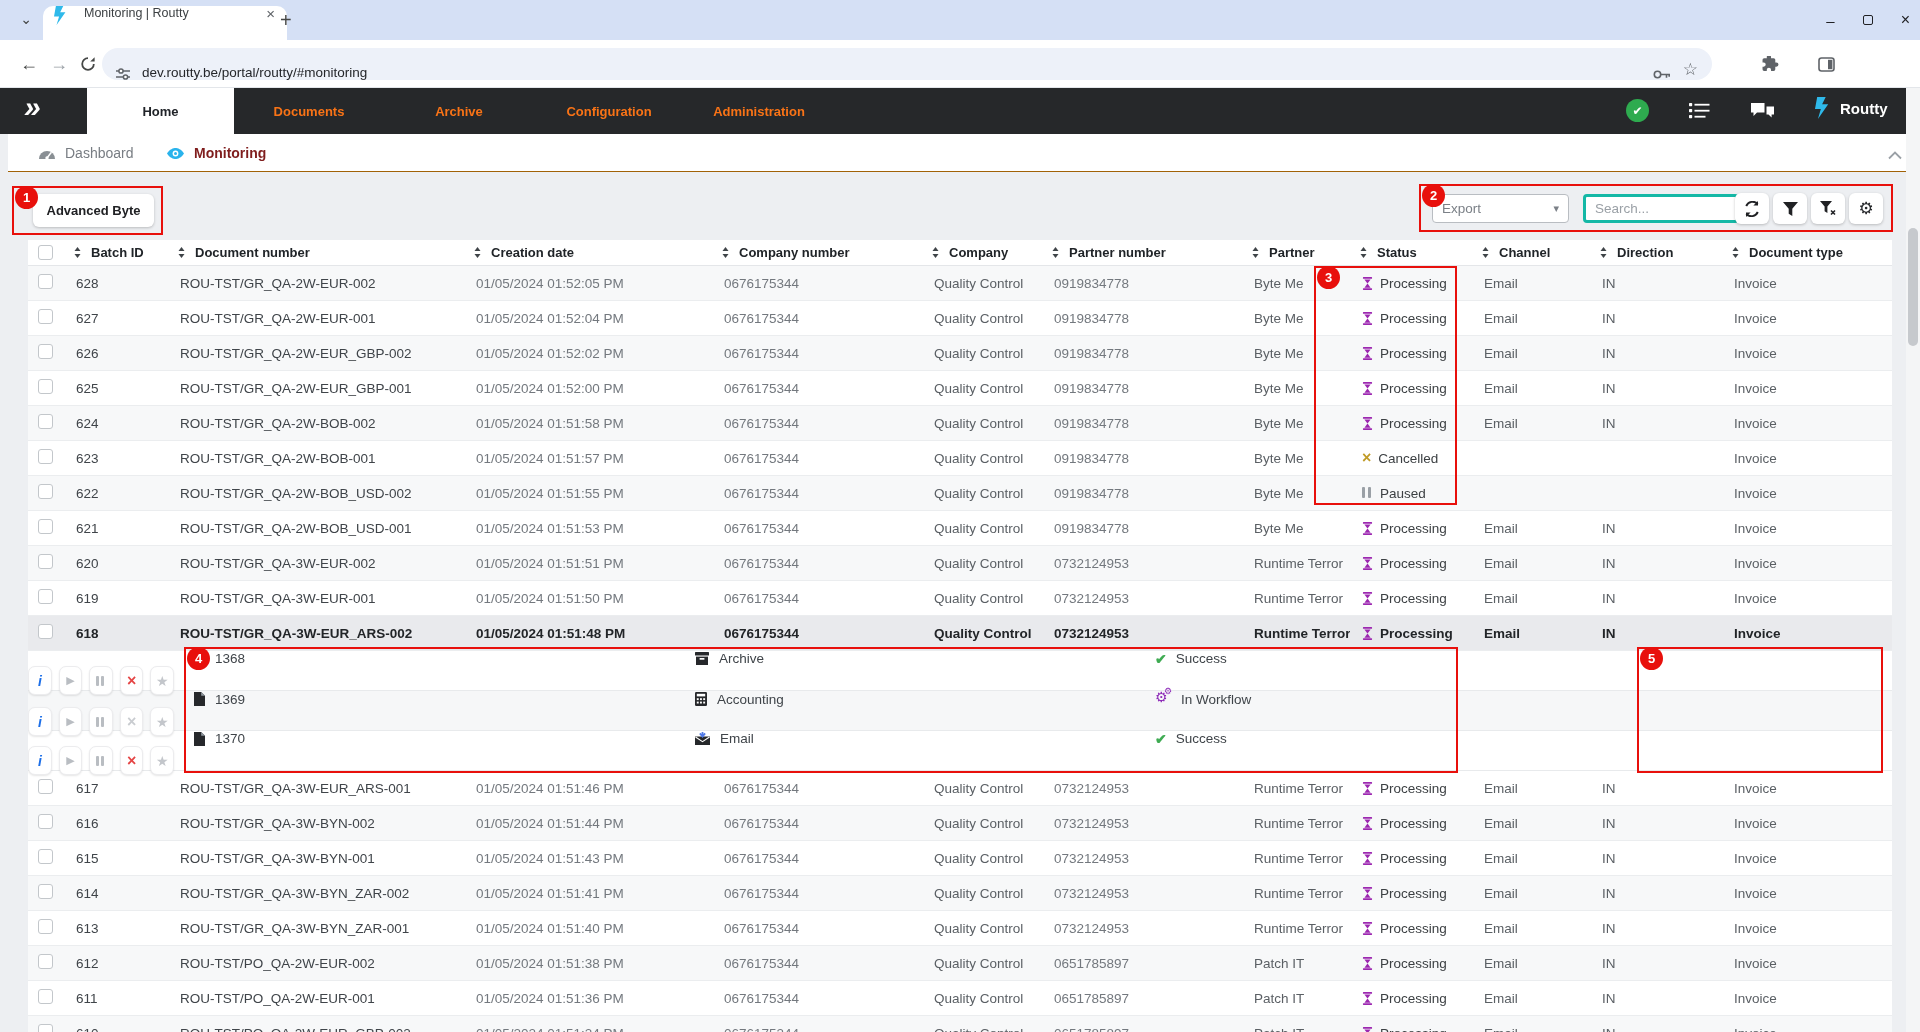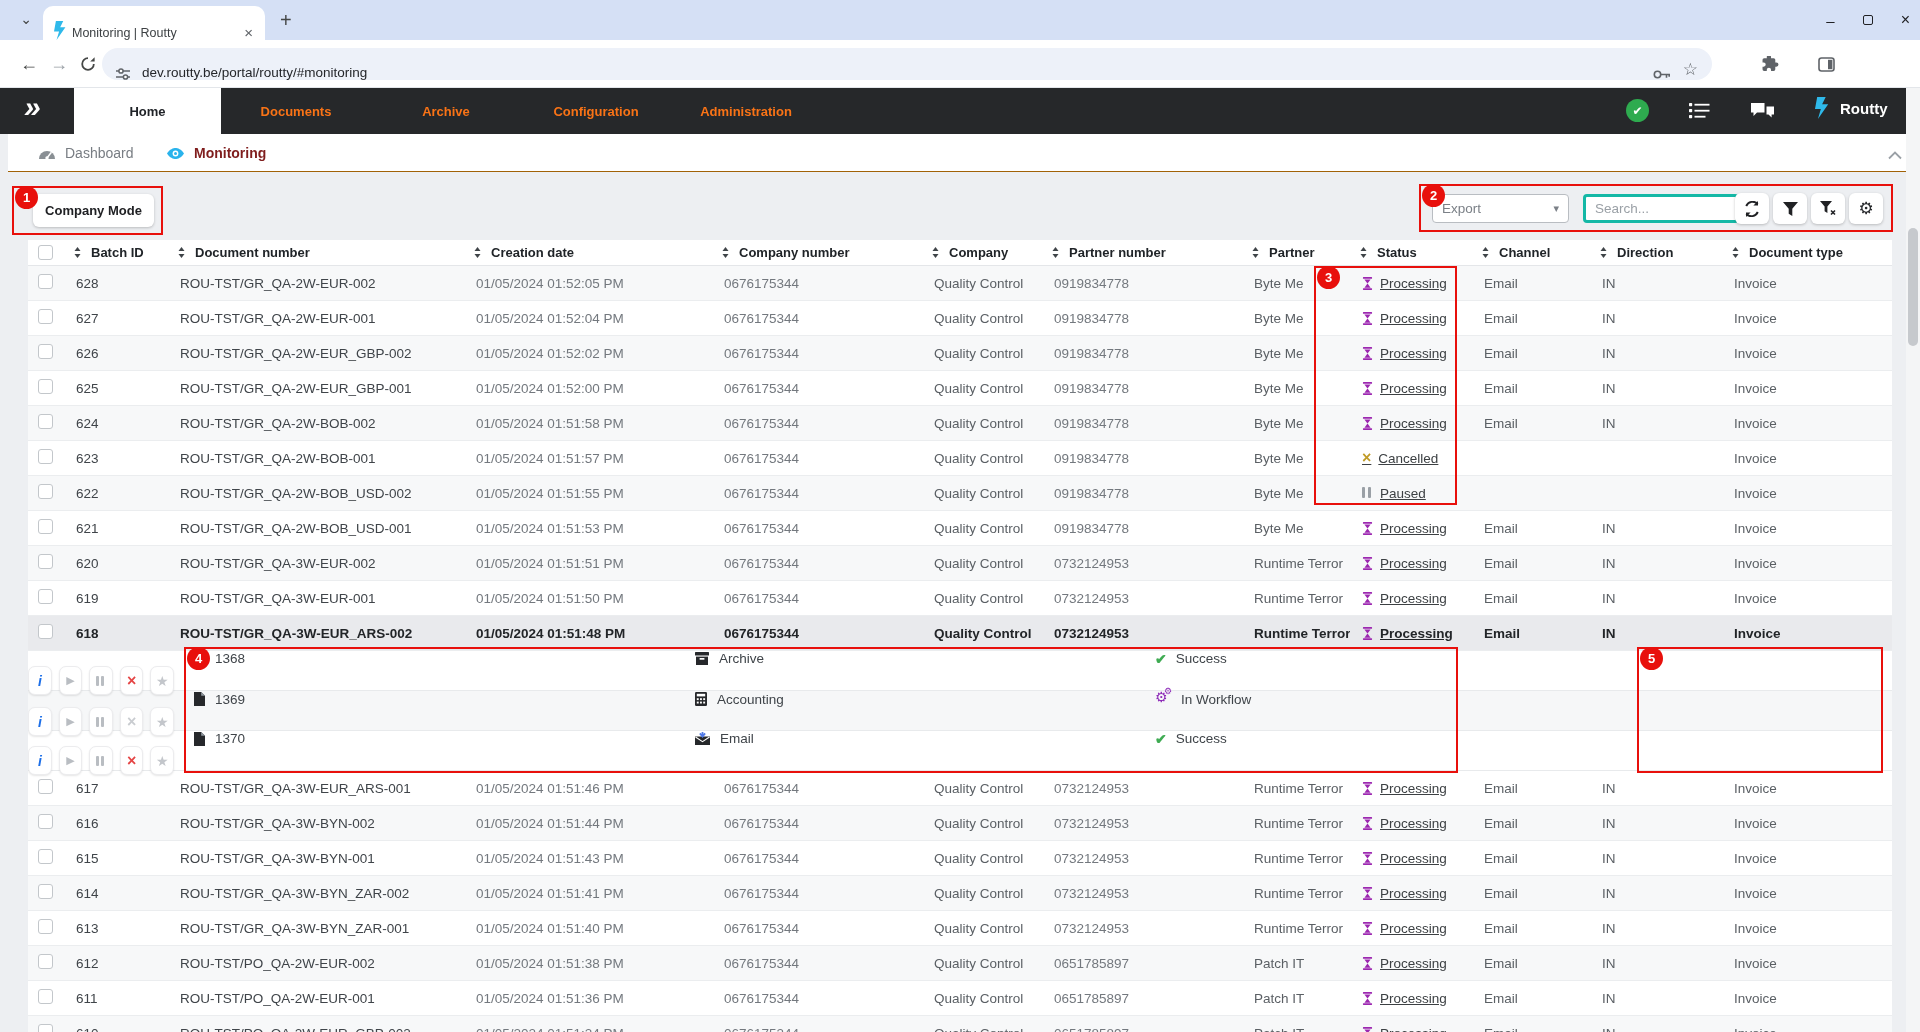--- a/index.html
+++ b/index.html
@@ -4,22 +4,22 @@
 <style>
   * { margin:0; padding:0; box-sizing:border-box; }
   body { font-family:"Liberation Sans", sans-serif; background:#000; }
   .page { position:relative; width:1920px; height:1032px; overflow:hidden;
           background:#edeff2; font-family:"Liberation Sans", sans-serif; }
 
   
   .tabstrip { position:absolute; left:0; top:0; width:1920px; height:40px; background:#d5e0f5; }
   .tab-search { position:absolute; left:14px; top:8px; width:24px; height:24px; border-radius:50%;
                 color:#454746; font-size:14px; text-align:center; line-height:22px; }
-  .btab { position:absolute; left:43px; top:6px; width:222px; height:34px; background:#fff;
-          border-radius:10px 10px 0 0; display:flex; align-items:flex-end; padding:0 10px; gap:4px; }
+  .btab { position:absolute; left:43px; top:6px; width:244px; height:34px; background:#fff;
+          border-radius:10px 10px 0 0; display:flex; align-items:flex-start; padding:0 10px; gap:16px; }
   .btab-title { font-size:12.5px; color:#3c4043; flex:1; white-space:nowrap; overflow:hidden; }
   .btab-close { color:#5f6368; font-size:15px; line-height:1; padding:0 2px; }
   .newtab { position:absolute; left:280px; top:8px; color:#454746; font-size:20px; line-height:24px; }
   .winctl { position:absolute; right:10px; top:0; height:40px; display:flex; align-items:center; gap:28px; color:#202124; }
   .wc-min { font-size:15px; } .wc-close { font-size:16px; }
   .wc-max { width:10px; height:10px; border:1.5px solid #202124; border-radius:2px; display:inline-block; }
 
   
   .urlrow { position:absolute; left:0; top:40px; width:1920px; height:48px; background:#fff; border-bottom:1px solid #e3e6ea; }
   .nav-ico { position:absolute; top:0; height:48px; display:flex; align-items:center; font-size:18px; color:#454746; }
@@ -33,21 +33,21 @@
   .avatar { position:absolute; left:1848px; top:52px; width:24px; height:24px; border-radius:50%; background:#b72c59;
             color:#fff; font-size:12px; font-weight:700; display:flex; align-items:center; justify-content:center; }
   .kebab { position:absolute; left:1888px; top:52px; font-size:16px; color:#5f6368; line-height:24px; }
 
   
   .appbar { position:absolute; left:0; top:88px; width:1920px; height:46px; background:#26282a; }
   .applogo { position:absolute; left:24px; top:2px; color:#fff; font-size:30px; font-weight:700; font-style:italic; }
   #app-tabs { position:absolute; left:74px; top:0; height:46px; display:flex; }
   .apptab { width:150px; height:46px; display:flex; align-items:center; justify-content:center;
             color:#f97316; font-size:13px; font-weight:600; }
-  .apptab:first-child { width:147px; }
+  .apptab:first-child { width:147px;margin-left:13px; }
   .apptab.active { background:#fff; color:#202328; }
   .ok-circle { position:absolute; left:1626px; top:11px; width:23px; height:23px; border-radius:50%; background:#2eab4f;
                color:#fff; font-size:12px; display:flex; align-items:center; justify-content:center; }
   .tasks-ico { position:absolute; left:1689px; top:14px; }
   .task-badge { position:absolute; left:1703px; top:106px; min-width:19px; height:14px; border-radius:8px; background:#2bb3ea;
                 color:#fff; font-size:9px; font-weight:700; display:flex; align-items:center; justify-content:center; padding:0 3px; }
   .chat-ico { position:absolute; left:1750px; top:14px; }
   .brand { position:absolute; left:1814px; top:9px; display:flex; align-items:center; gap:9px; }
   .brand-label { color:#fff; font-size:15px; font-weight:700; }
 
@@ -83,21 +83,21 @@
   .hcell { display:flex; align-items:center; gap:10px; padding-left:10px; font-size:13px; font-weight:700; color:#202428; white-space:nowrap; }
   .sorti { fill:#3f4448; flex:none; }
   .trow { height:35px; border-bottom:1px solid #ebedef; font-size:13.5px; }
   .trow.stripe { background:#f7f8f9; }
   .trow.selected { background:#e9eaed; font-weight:700; }
   .trow.selected .cell { color:#222528 !important; }
   .cell { padding-left:12px; white-space:nowrap; overflow:hidden; }
   .c0 { padding-left:10px; }
   .cb { width:15px; height:15px; border:1.5px solid #c3c7cb; border-radius:3px; background:#fff; display:inline-block; }
   .dark { color:#3f4449; } .gray { color:#73787e; } .mid { color:#5a5f64; }
-  .status { display:flex; align-items:center; gap:7px; color:#3c4043;text-decoration:underline; }
+  .status { display:flex; align-items:center; gap:7px; color:#3c4043; }
   .pbars i, .bpause i { display:inline-block; width:3px; height:11px; background:#9aa0a6; border-radius:1px; margin-right:2.5px; }
   .cx { color:#c09b27; font-weight:700; font-size:16px; line-height:1; }
   .chk { color:#3fab53; font-weight:700; font-size:14px; line-height:1; }
   .gearwrap { position:relative; width:17px; height:16px; display:inline-block; }
   .gear-big { position:absolute; left:0; top:-2px; font-size:14px; color:#8d2bb8; }
   .gear-sm  { position:absolute; left:9px; top:-5px; font-size:9px; color:#8d2bb8; }
 
   
   .srow { display:grid; grid-template-columns:166px 501px 460px 1fr; align-items:center; height:40px; border-bottom:1px solid #e8eaec; }
   .srow.stripe { background:#f6f7f8; }
@@ -252,21 +252,21 @@
       <span>Monitoring</span>
     </div>
     <span class="sn-collapse">
       <svg width="14" height="9" viewBox="0 0 14 9">
           <path d="M1 7.5L7 1.5l6 6" stroke="#9aa0a6" stroke-width="1.8" fill="none"></path>
         </svg>
     </span>
   </div>
 
   <div class="btn-adv">
-      <span>Company Mode</span>
+      <span>Advanced Byte</span>
     </div>
   <div class="export-sel">
     <span>Export</span>
     <span class="export-caret">▾</span>
   </div>
   <input class="search-box" placeholder="Search..." style="">
   <div class="tool-btn tb-refresh">
     <svg width="16" height="16" viewBox="0 0 16 16">
         <path d="M13.7 3A7 7 0 0 0 2.2 5" stroke="#202124" stroke-width="1.9" fill="none"></path>
         <path d="M14 0v4.6h-4.6z" fill="#202124"></path>

